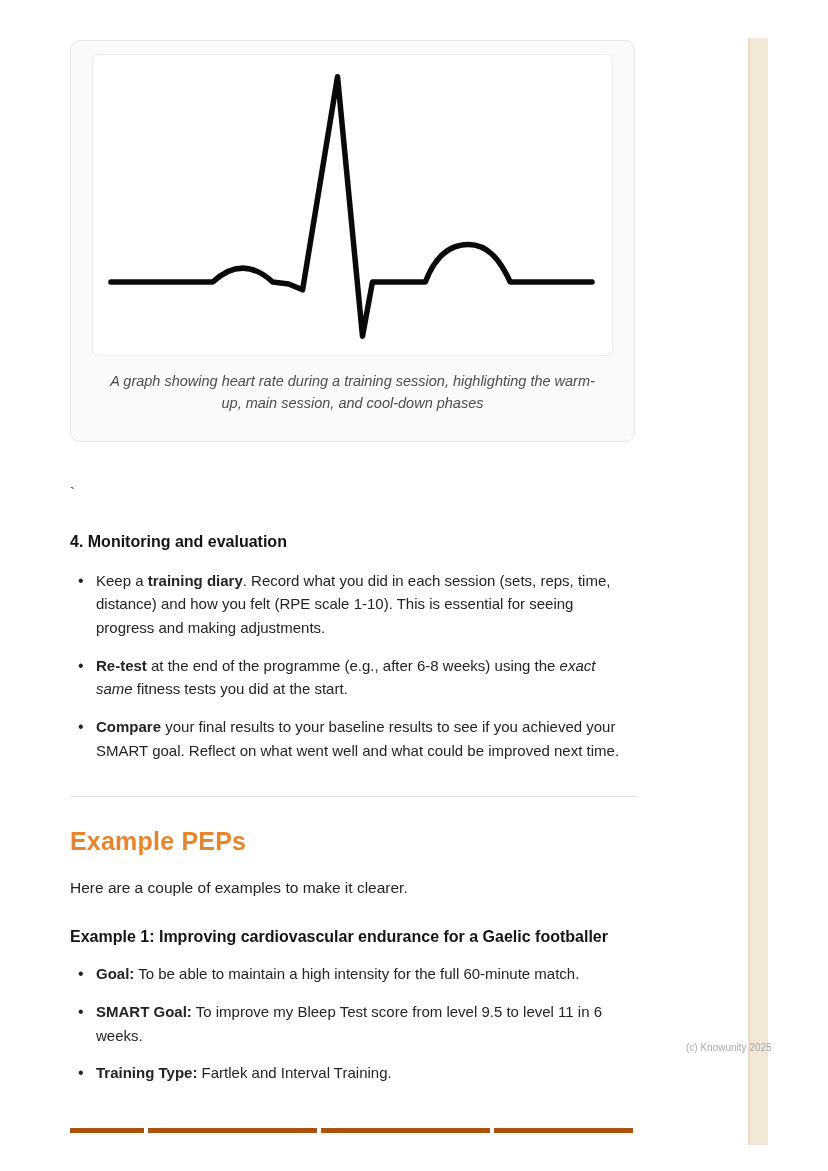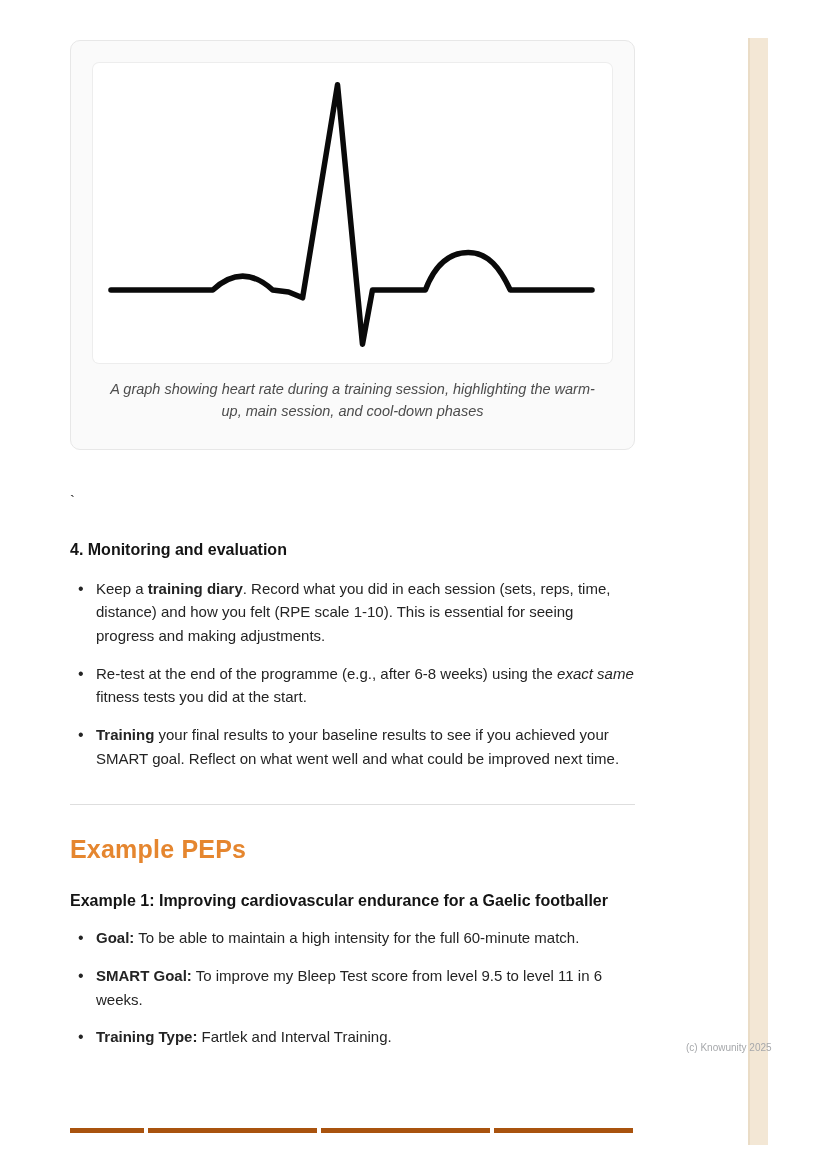--- a/index.html
+++ b/index.html
@@ -1,21 +1,21 @@
 <!DOCTYPE html>
 <html><head>
 <meta charset="utf-8">
 <style>
   * { margin:0; padding:0; box-sizing:border-box; }
   html,body { background:#ffffff; }
   body { font-family:"Liberation Sans","DejaVu Sans",sans-serif; color:#242424; }
   .page { position:relative; width:828px; height:1171px; background:#ffffff; overflow:hidden; }
   .content { position:absolute; left:70px; top:40px; width:565px; }
 
-  .figure-card { background:#fafafa; border:1px solid #e7e7e7; border-radius:10px; padding:22px 22px 26px; }
+  .figure-card { background:#fafafa; border:1px solid #e7e7e7; border-radius:10px; padding:14px 22px 26px; }
   .chart-box { background:#ffffff; border-radius:6px; box-shadow:0 0 0 1px rgba(0,0,0,0.05); padding:2px 0; }
   .chart-box svg { display:block; width:100%; height:296px; }
   .figure-caption { margin:16px 14px 0; text-align:center; font-style:italic; font-size:14.5px; line-height:1.5; color:#4c4c4c; }
 
   .stray { margin-top:42px; font-size:15px; color:#222222; }
 
   h4.sec { margin-top:32px; font-size:16px; font-weight:700; color:#141414; }
   ul.bullets { list-style:none; margin-top:18px; }
   ul.bullets li { position:relative; padding-left:26px; margin-bottom:14px; font-size:15px; line-height:1.58; color:#242424; }
   ul.bullets li::before { content:"\2022"; position:absolute; left:8px; top:-1px; color:#242424; font-size:16px; }
@@ -61,28 +61,29 @@
       </div>
       <figcaption class="figure-caption">A graph showing heart rate during a training session, highlighting the warm-up, main session, and cool-down phases</figcaption>
     </figure>
 
     <div class="stray">`</div>
 
     <h4 class="sec">4. Monitoring and evaluation</h4>
 
     <ul class="bullets">
       <li><span>Keep a </span><span style="font-weight: 700;">training diary</span><span>. Record what you did in each session (sets, reps, time, distance) and how you felt (RPE scale 1-10). This is essential for seeing progress and making adjustments.</span></li>
-      <li><span style="font-weight: 400;">Re-test</span><span> at the end of the programme (e.g., after 6-8 weeks) using the </span><span style="font-style: italic;">exact same</span><span> fitness tests you did at the start.</span></li>
-      <li><span style="font-weight: 700;">Training</span><span> your final results to your baseline results to see if you achieved your SMART goal. Reflect on what went well and what could be improved next time.</span></li>
+      <li><span style="font-weight: 700;">Re-test</span><span> at the end of the programme (e.g., after 6-8 weeks) using the </span><span style="font-style: italic;">exact same</span><span> fitness tests you did at the start.</span></li>
+      <li><span style="font-weight: 700;">Compare</span><span> your final results to your baseline results to see if you achieved your SMART goal. Reflect on what went well and what could be improved next time.</span></li>
     </ul>
 
     <hr class="divider">
 
     <h2 class="orange">Example PEPs</h2>
 
+    <p class="intro">Here are a couple of examples to make it clearer.</p>
 
     <h4 class="ex">Example 1: Improving cardiovascular endurance for a Gaelic footballer</h4>
 
     <ul class="bullets ex-list">
       <li><span style="font-weight: 700;">Goal:</span><span> To be able to maintain a high intensity for the full 60-minute match.</span></li>
       <li><span style="font-weight: 700;">SMART Goal:</span><span> To improve my Bleep Test score from level 9.5 to level 11 in 6 weeks.</span></li>
       <li><span style="font-weight: 700; text-align: center;">Training Type:</span><span> Fartlek and Interval Training.</span></li>
     </ul>
 
   </div>

